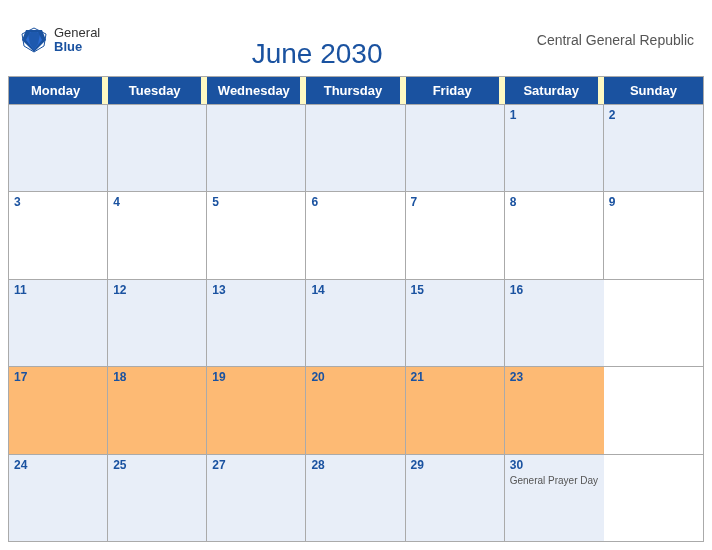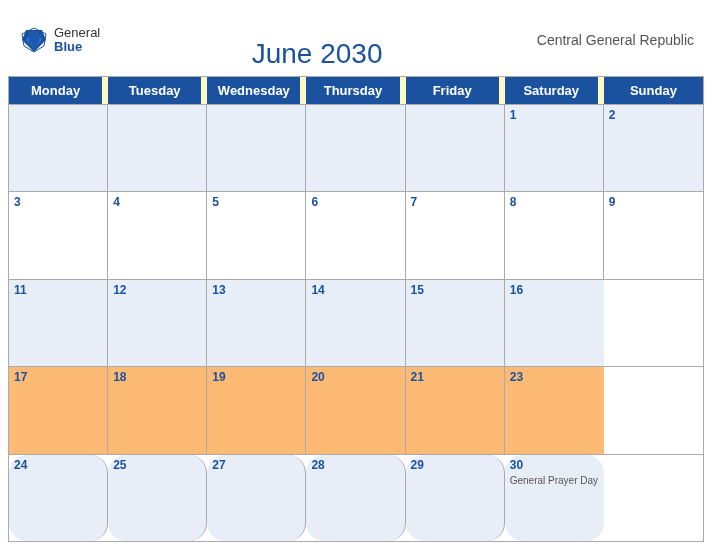--- a/index.html
+++ b/index.html
@@ -117,21 +117,21 @@
       background: #e8eef8;
     }
     .cal-row:nth-child(even) .cal-cell {
       background: #fff;
     }
     
     .cal-row.row1 .cal-cell { background: #e8eef8; }
     .cal-row.row2 .cal-cell { background: #fff; }
     .cal-row.row3 .cal-cell { background: #e8eef8; }
     .cal-row.row4 .cal-cell { background: #fdba74; }
-    .cal-row.row5 .cal-cell { background: #e8eef8; border-radius: 18px; }
+    .cal-row.row5 .cal-cell { background: #e8eef8; }
   </style>
 </head>
 <body>
 
 <div class="page">
   <div class="header">
     <div class="logo">
       <svg class="logo-icon" viewBox="0 0 32 32" xmlns="http://www.w3.org/2000/svg">
         <rect width="32" height="32" fill="#fff"></rect>
         <polygon points="8,6 24,6 28,16 16,28 4,16" fill="#1a52a0"></polygon>

